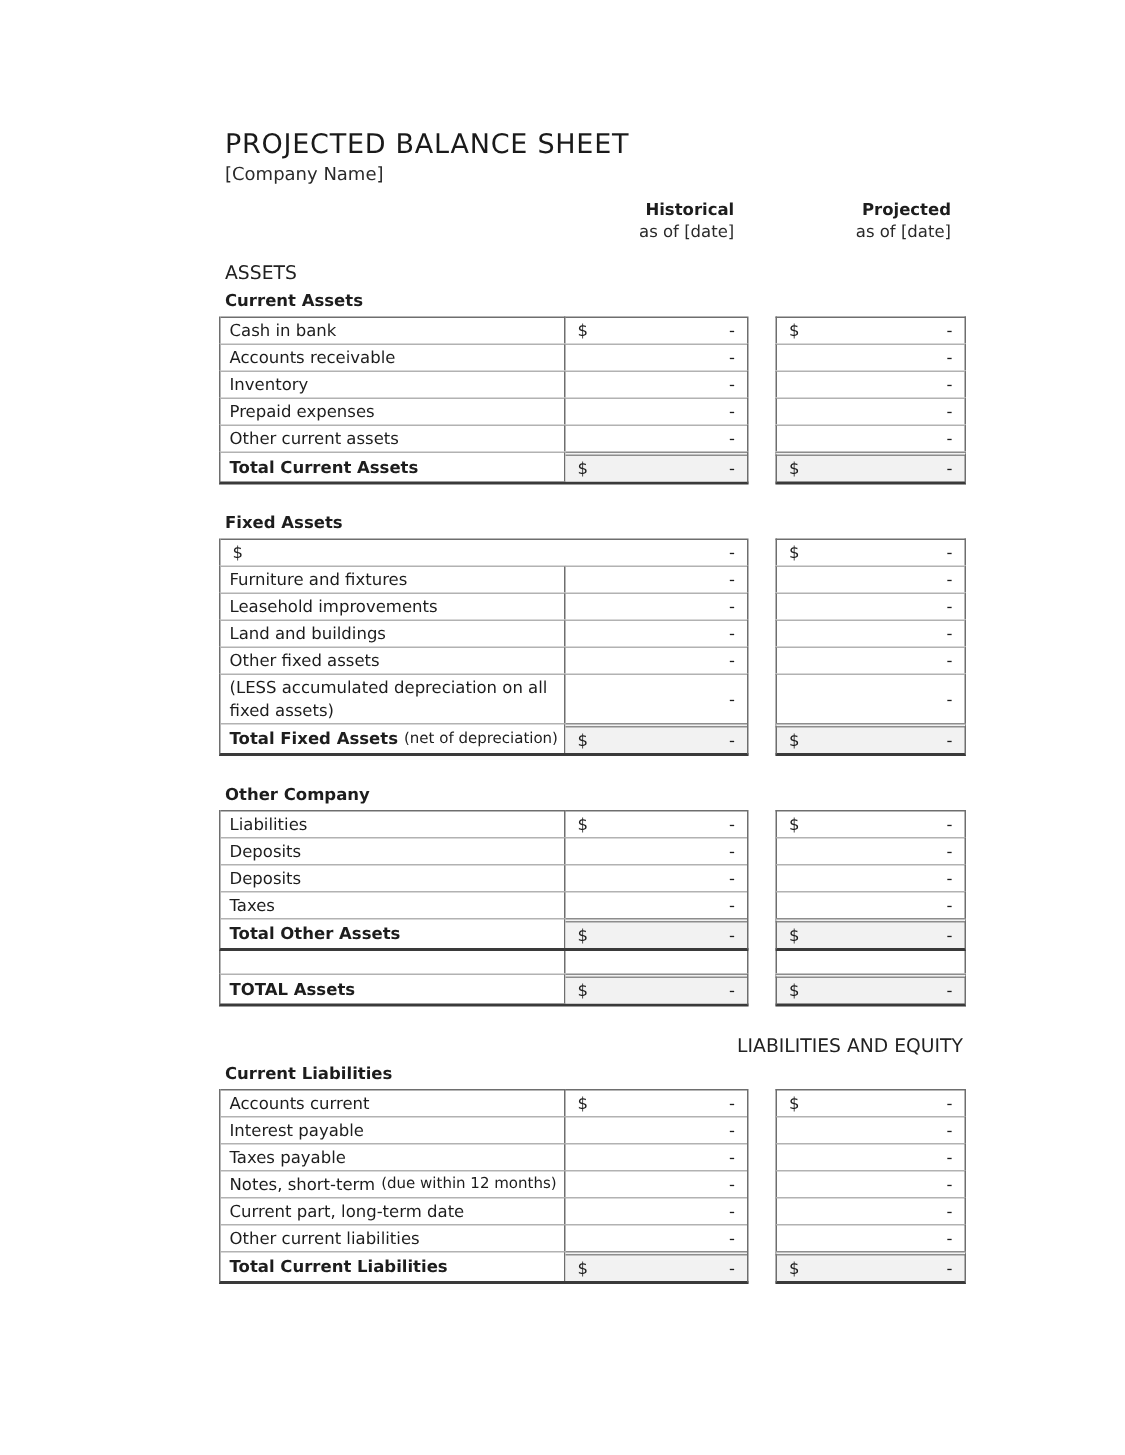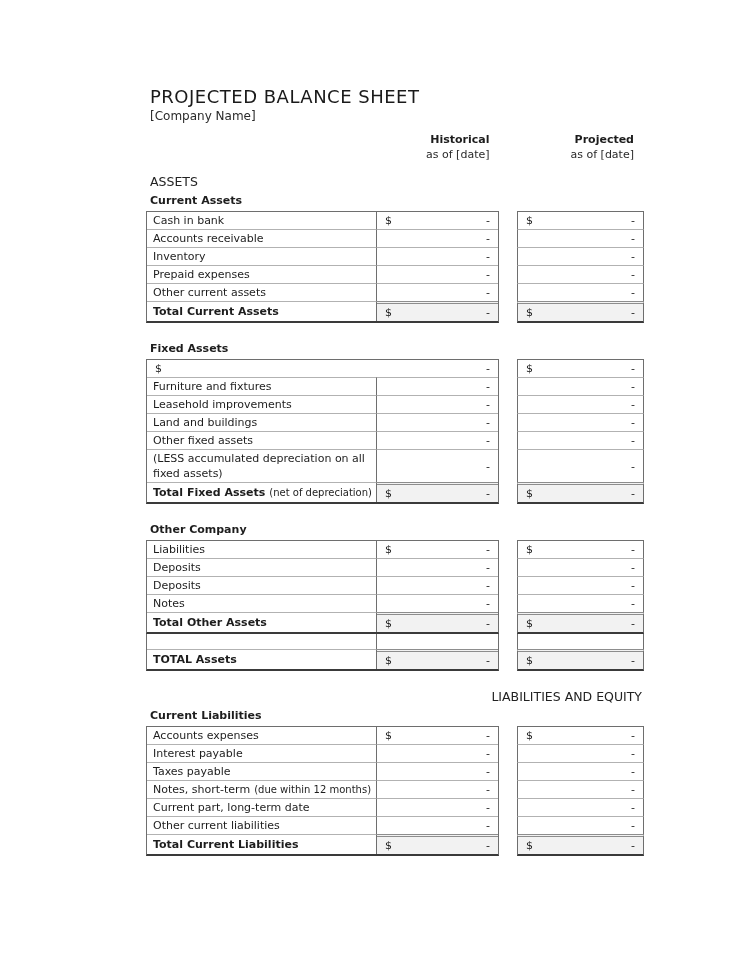--- a/index.html
+++ b/index.html
@@ -355,21 +355,21 @@
         </div>
       <div class="gapcol"></div>
       <div class="seg2">
           <span class="cur"></span>
           <span class="amt">-</span>
         </div>
     </div>
     <div class="row r-mid">
       <div class="seg1">
           <div class="lbl">
-            <span>Notes</span>
+            <span>Taxes</span>
           </div>
       <div class="val">
             <span class="cur"></span>
             <span class="amt">-</span>
           </div>
         </div>
       <div class="gapcol"></div>
       <div class="seg2">
           <span class="cur"></span>
           <span class="amt">-</span>
@@ -423,21 +423,21 @@
     </div>
   </div>
 
   <div class="section-title gap-above">LIABILITIES AND EQUITY</div>
 
   <div class="table-heading">Current Liabilities</div>
   <div class="btable">
     <div class="row r-first">
       <div class="seg1">
           <div class="lbl">
-            <span>Accounts expenses</span>
+            <span>Accounts current</span>
           </div>
       <div class="val">
             <span class="cur">$</span>
             <span class="amt">-</span>
           </div>
         </div>
       <div class="gapcol"></div>
       <div class="seg2">
           <span class="cur">$</span>
           <span class="amt">-</span>

